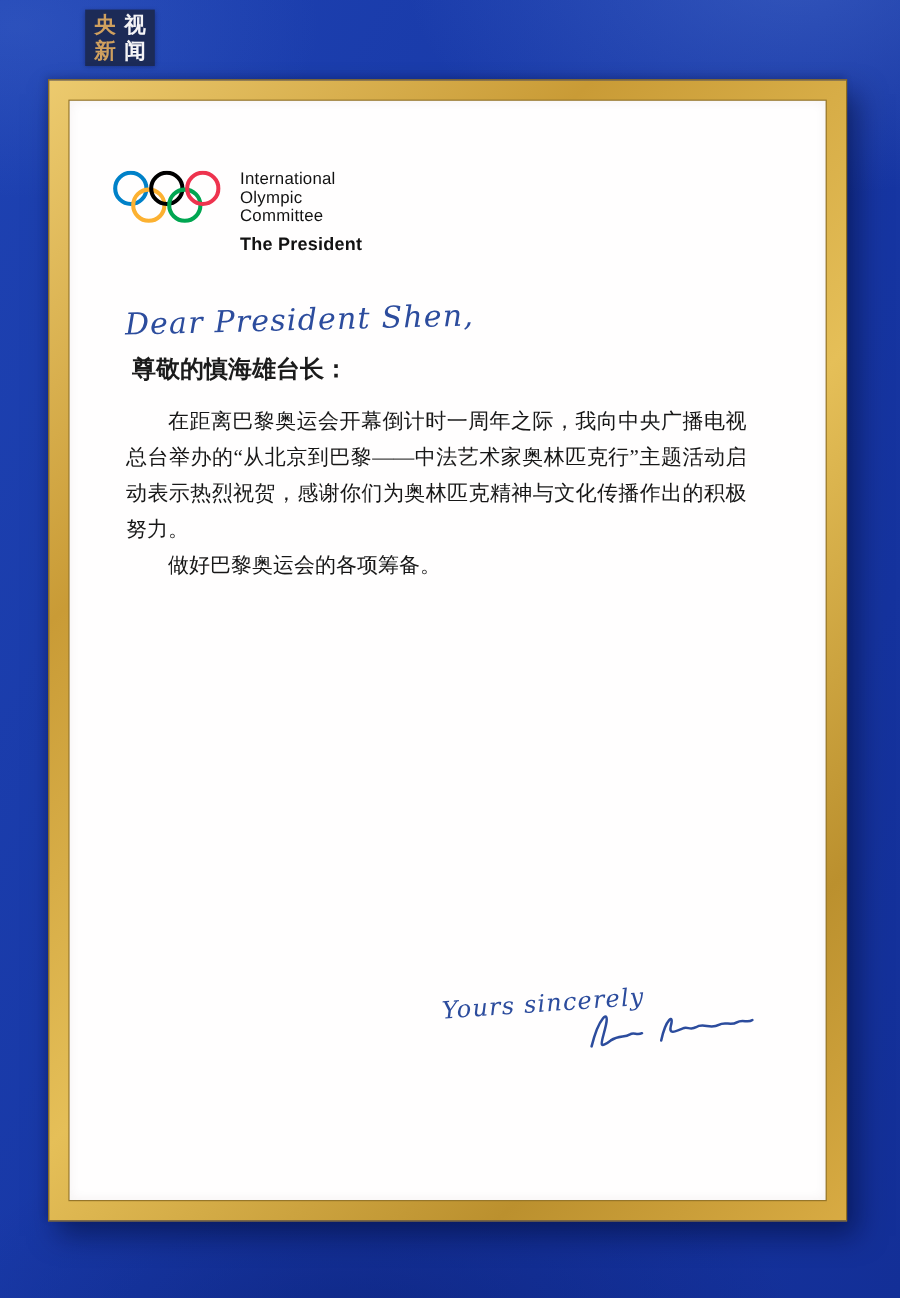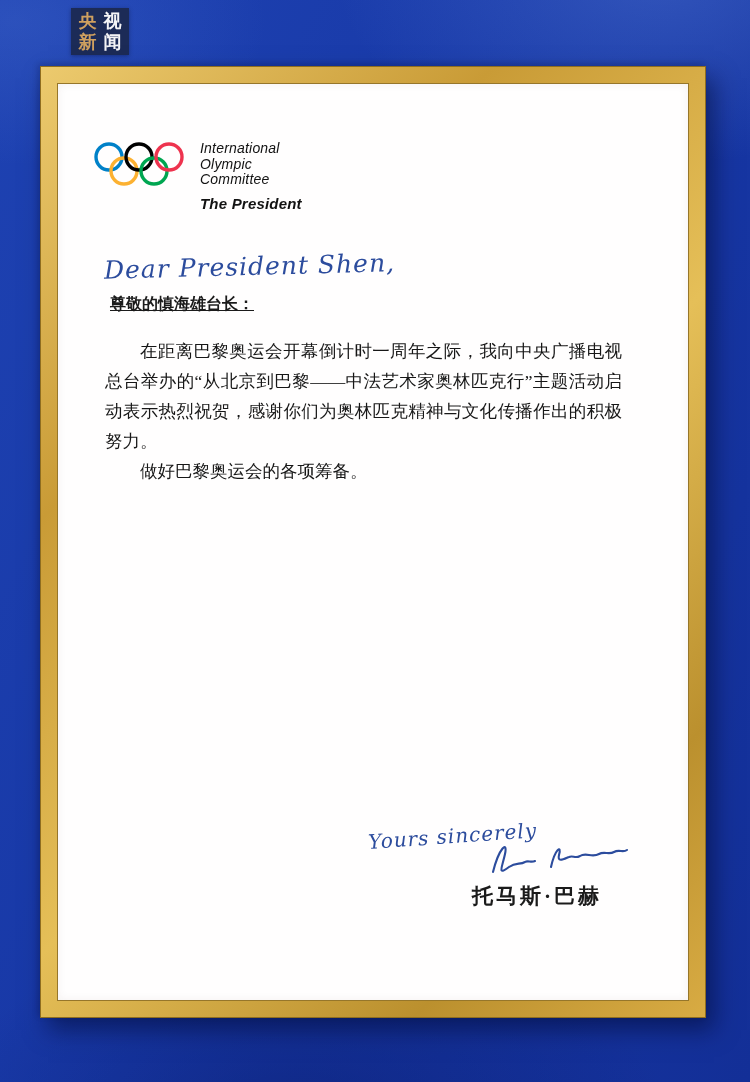--- a/index.html
+++ b/index.html
@@ -62,21 +62,20 @@
   
   .rings {
     position: absolute;
     left: 36px; top: 58px;
     width: 90px; height: 46px;
   }
   .org-block {
     position: absolute;
     left: 142px; top: 57px;
     color: #121212;
-    font-style: italic;
   }
   .org-line {
     font-size: 14px;
     line-height: 15.5px;
     letter-spacing: 0.2px;
   }
   .org-title {
     margin-top: 7px;
     font-size: 15px;
     font-weight: bold;
@@ -102,24 +101,23 @@
     font-size: 20px;
     letter-spacing: 1px;
     transform: rotate(-4deg);
   }
 
   
   .cn { font-family: "Liberation Serif", "DejaVu Serif", serif; }
   .salutation-cn {
     position: absolute;
     left: 52px; top: 210px;
-    font-size: 16px;
+    font-size: 20px;
     font-weight: 600;
     color: #1b1b1b;
-    text-decoration: underline;
   }
   .body-text {
     position: absolute;
     left: 47px; top: 252px;
     width: 517px;
     font-size: 17.5px;
     line-height: 30px;
     font-weight: 400;
     color: #171717;
     text-align: justify;
@@ -183,18 +181,17 @@
 
       <div class="hw hw-closing">Yours sincerely</div>
 
       <svg class="sig-svg" viewBox="0 0 152 48" aria-hidden="true">
         <g fill="none" stroke="#2c4c9d" stroke-width="2.1" stroke-linecap="round">
           <path d="M10,36 C16,12 25,4 22,18 C19,32 14,40 26,31 C33,26 37,29 42,26 C45,24 48,27 52,25"></path>
           <path d="M68,31 C72,13 79,8 76,19 C74,27 81,23 86,21 C90,19 92,23 97,20 C103,16 109,22 116,18 C121,15 126,19 131,16 C136,13 140,17 144,14"></path>
         </g>
       </svg>
 
-      <div class="cn sig-name">托马斯·巴赫</div>
 
     </div>
   </div>
 
 </div>
 
 </body></html>

